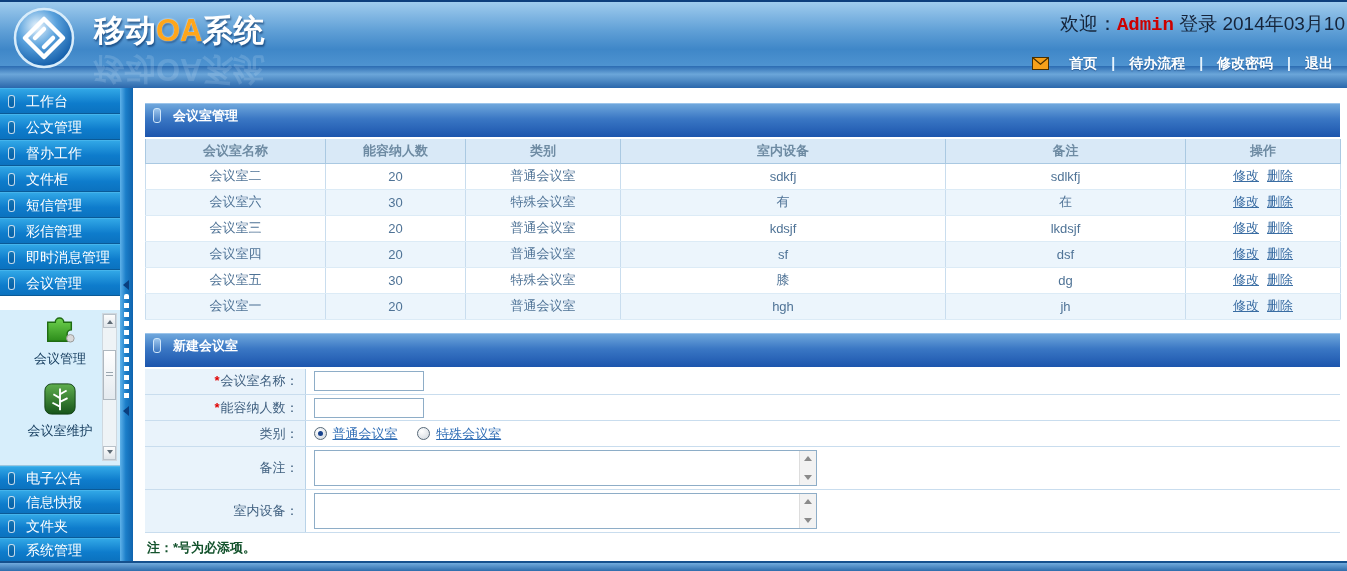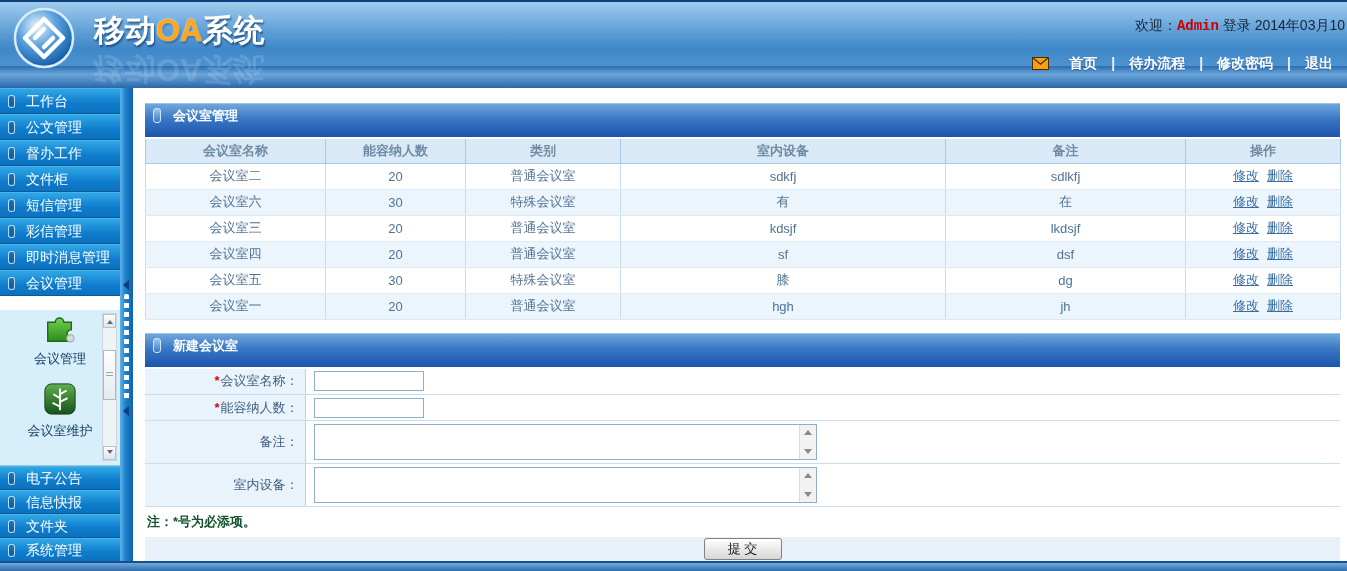--- a/index.html
+++ b/index.html
@@ -10,21 +10,21 @@
   
   .header { position:absolute; left:0; top:0; width:1347px; height:88px;
     background:linear-gradient(to bottom,#9fccee 0%,#5f9fd6 34%,#3f87c8 55%,#4e93d0 74%,#2f6fb4 75%,#6ba6d9 84%,#2a67ab 100%);
     border-top:2px solid #0d3f7d; }
   .logo { position:absolute; left:12px; top:4px; width:64px; height:64px; }
   .app-title { position:absolute; left:94px; top:8px; font-size:31px; font-weight:bold; white-space:nowrap; }
   .app-title .tw { color:#ffffff; text-shadow:1px 2px 2px rgba(0,40,90,.6); }
   .app-title .to { color:#ffa61b; text-shadow:0 0 2px #ffffff, 1px 2px 2px rgba(0,40,90,.5); }
   .title-reflect { position:absolute; left:94px; top:46px; font-size:31px; font-weight:bold; white-space:nowrap;
     transform:scaleY(-1); opacity:.16; color:#dceefb; }
-  .welcome { position:absolute; top:15px; right:2px; font-size:14px; color:#15243a; white-space:nowrap; }
+  .welcome { position:absolute; top:9px; right:2px; font-size:19px; color:#15243a; white-space:nowrap; }
   .welcome .uname { color:#cc0000; font-family:"Liberation Mono", monospace; font-weight:bold; }
   .topnav { position:absolute; top:50px; right:4px; height:22px; line-height:22px; font-size:14px;
     font-weight:bold; color:#ffffff; white-space:nowrap; }
   .topnav .mail { display:inline-block; vertical-align:-2px; margin-right:6px; }
   .nav-item { color:#ffffff; cursor:pointer; margin:12px 10px; text-shadow:0 1px 1px rgba(0,40,90,.4); }
   .nav-sep { color:#e8f4fd; margin:0 4px; }
 
   
   .sidebar { position:absolute; left:0; top:88px; width:120px; height:473px; background:#ffffff; }
   .side-item { height:26px; line-height:25px; border-bottom:1px solid #0a5a97; border-top:1px solid #45b4ec;
@@ -330,20 +330,27 @@
           </colgroup>
         <tbody>
             <tr class="r-sm">
           <td class="flabel"><span class="req">*</span><span>会议室名称：</span></td>
           <td class="ffield"><input class="text" type="text" value="" style=""></td>
         </tr>
         <tr class="r-sm">
           <td class="flabel"><span class="req">*</span><span>能容纳人数：</span></td>
           <td class="ffield"><input class="text" type="text" value="" style=""></td>
         </tr>
+        <tr class="r-sm">
+          <td class="flabel"><span>类别：</span></td>
+          <td class="ffield">
+            <span class="radio sel"></span><span class="radio-label">普通会议室</span>
+            <span class="radio"></span><span class="radio-label">特殊会议室</span>
+          </td>
+        </tr>
         <tr class="r-lg">
           <td class="flabel"><span>备注：</span></td>
           <td class="ffield">
             <div class="fake-textarea">
               <div class="ta-scroll">
                 <div class="ta-up"></div>
                 <div class="ta-dn"></div>
               </div>
             </div>
           </td>

